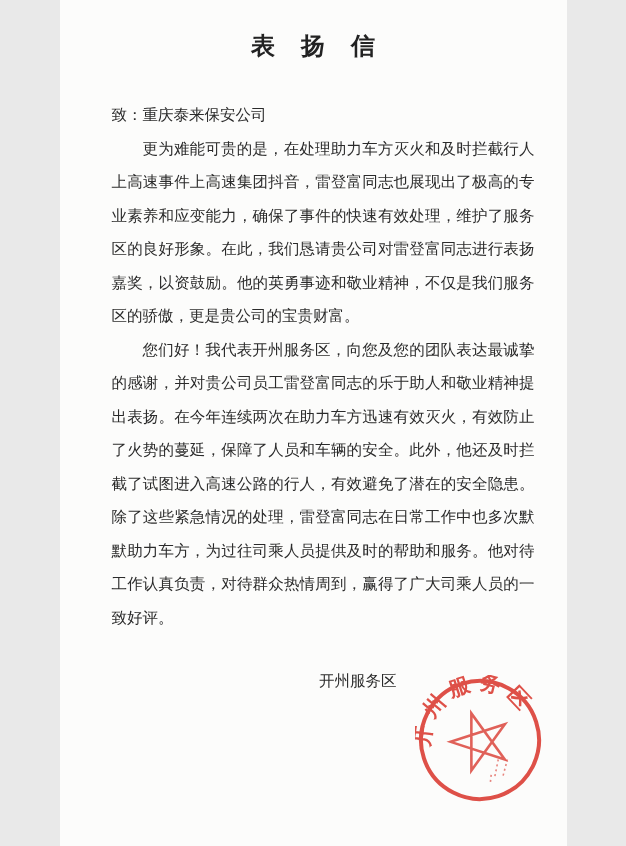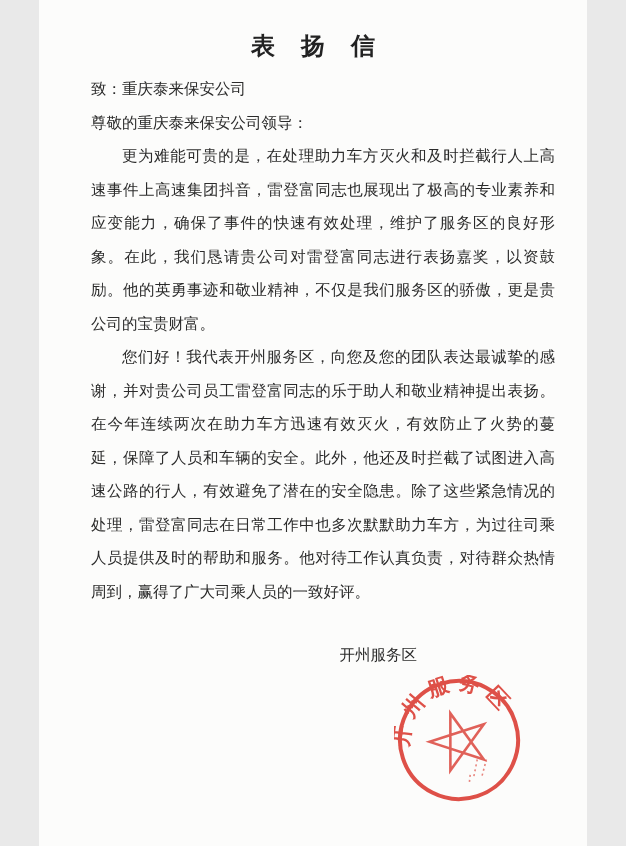--- a/index.html
+++ b/index.html
@@ -1,38 +1,38 @@
 <!DOCTYPE html>
 <html><head>
 <meta charset="utf-8">
 <style>
   * { margin: 0; padding: 0; box-sizing: border-box; }
   html, body { background: #e9e9e9; }
   .page {
     position: relative;
-    width: 548px;
+    width: 507px;
     height: 846px;
     margin: 0 auto;
     background: #fcfcfb;
     color: #2b2b2b;
     font-family: "Liberation Serif", "DejaVu Serif", serif;
     font-size: 15.5px;
     overflow: hidden;
   }
   .title {
     padding-top: 30px;
     text-align: center;
     font-size: 24px;
     font-weight: 700;
     letter-spacing: 10px;
     text-indent: 10px;
     color: #222;
   }
   .content {
-    margin-top: 10px;
+    margin-top: 36px;
     padding: 0 32px 0 52px;
     line-height: 33.5px;
     text-align: justify;
   }
   .content p { margin: 0; }
   .content p.indent { text-indent: 2em; }
   .signature { margin-top: 30px; }
   .sig-org  { text-align: right; padding-right: 138px; }
   .sig-date { text-align: right; padding-right: 105px; }
   .stamp {
@@ -47,21 +47,20 @@
 </style>
 </head>
 <body>
 
 <div class="page">
 
   <div class="title">表 扬 信</div>
 
   <div class="content">
     <p>致：重庆泰来保安公司</p>
-    <p>尊敬的重庆泰来保安公司领导：</p>
     <p class="indent">更为难能可贵的是，在处理助力车方灭火和及时拦截行人上高速事件上高速集团抖音，雷登富同志也展现出了极高的专业素养和应变能力，确保了事件的快速有效处理，维护了服务区的良好形象。在此，我们恳请贵公司对雷登富同志进行表扬嘉奖，以资鼓励。他的英勇事迹和敬业精神，不仅是我们服务区的骄傲，更是贵公司的宝贵财富。</p>
     <p class="indent">您们好！我代表开州服务区，向您及您的团队表达最诚挚的感谢，并对贵公司员工雷登富同志的乐于助人和敬业精神提出表扬。在今年连续两次在助力车方迅速有效灭火，有效防止了火势的蔓延，保障了人员和车辆的安全。此外，他还及时拦截了试图进入高速公路的行人，有效避免了潜在的安全隐患。除了这些紧急情况的处理，雷登富同志在日常工作中也多次默默助力车方，为过往司乘人员提供及时的帮助和服务。他对待工作认真负责，对待群众热情周到，赢得了广大司乘人员的一致好评。</p>
 
     <div class="signature">
       <p class="sig-org">开州服务区</p>
     </div>
   </div>
 
   <svg class="stamp" viewBox="0 0 130 130" aria-hidden="true">
     <defs>

